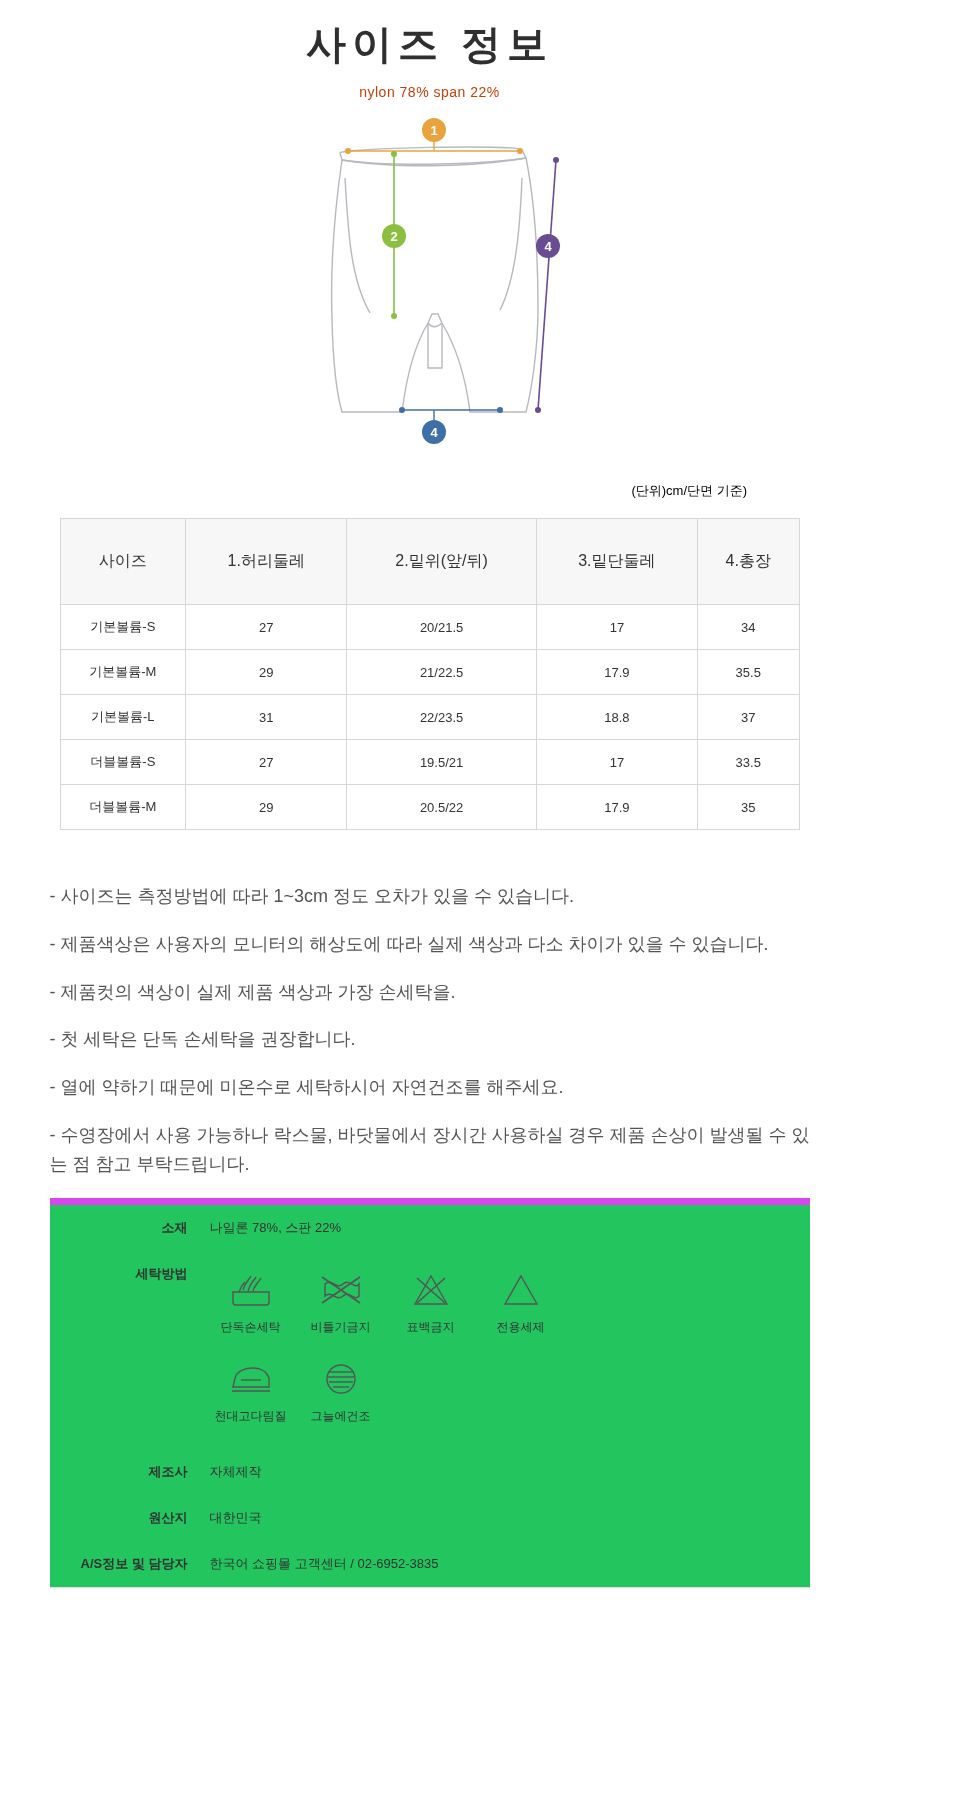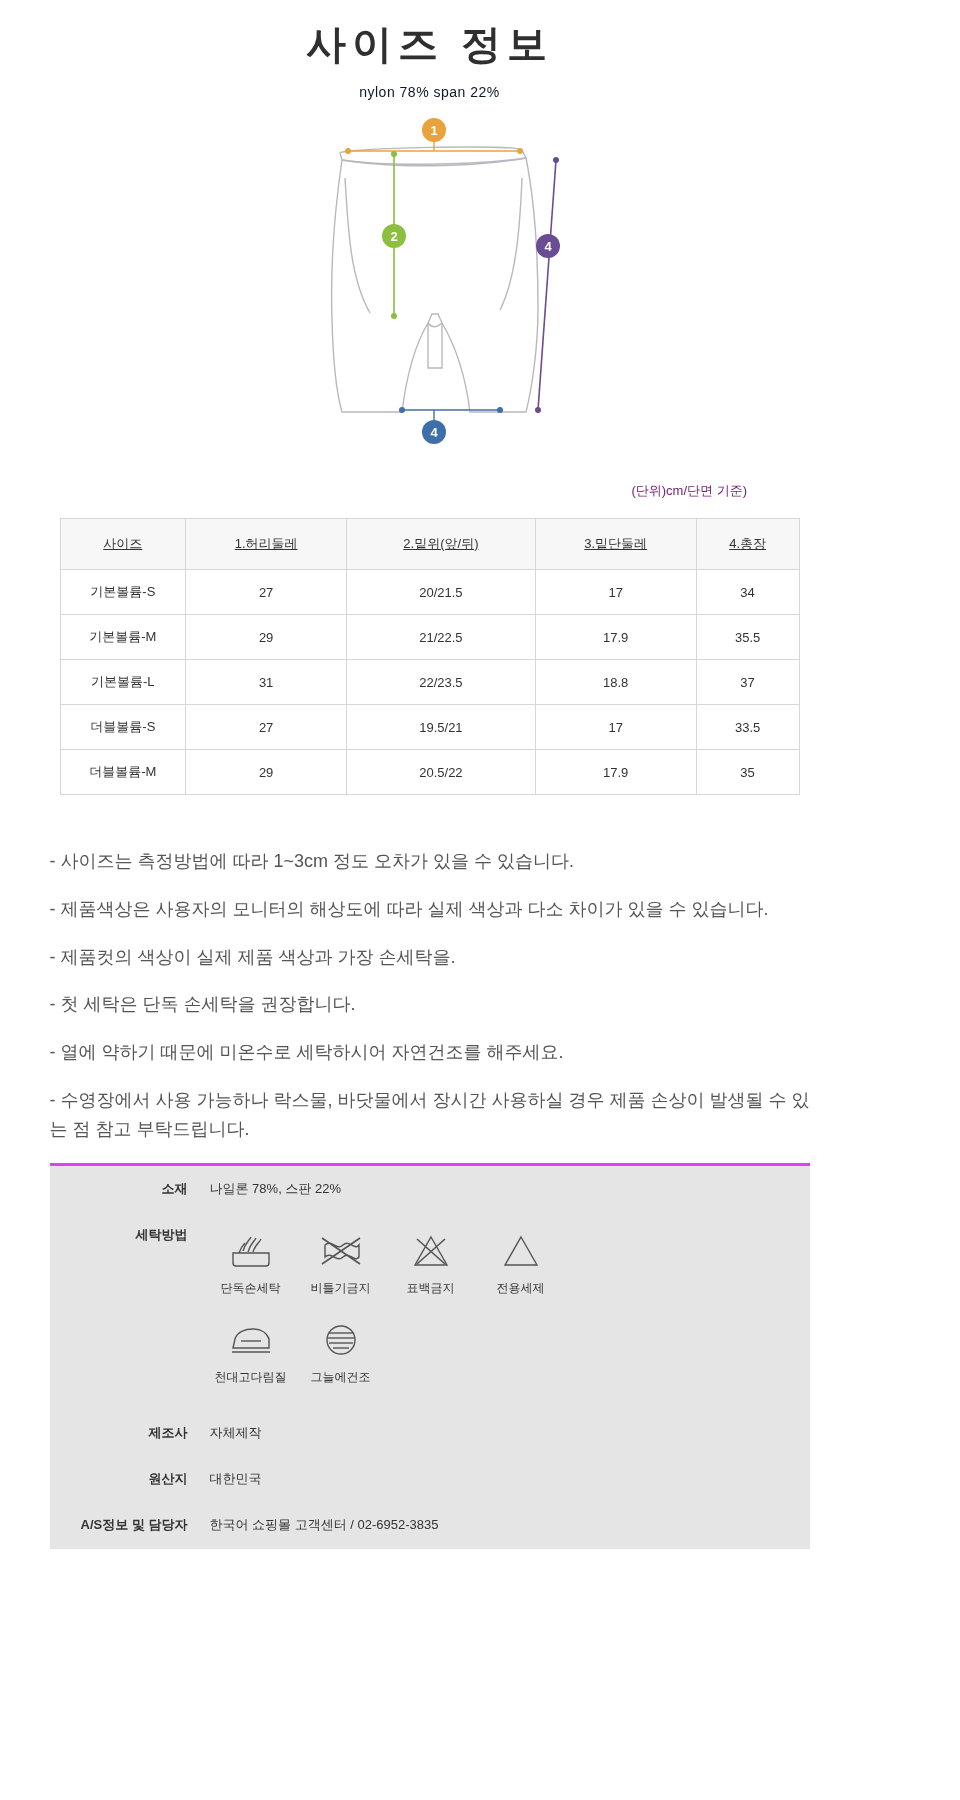--- a/index.html
+++ b/index.html
@@ -26,39 +26,39 @@
   .title {
     font-size: 40px;
     font-weight: bold;
     letter-spacing: 6px;
     color: #2f2f2f;
     margin: 0;
     line-height: 1.3;
   }
   .subtitle {
     font-size: 14px;
-    color: #0f172a;
+    color: #c2410c;
     margin-top: 14px;
     letter-spacing: 0.5px;
   }
 
   
   .diagram-wrap {
     position: relative;
     width: 960px;
     height: 350px;
     margin-top: 18px;
   }
   .diagram-wrap svg { display: block; margin: 0 auto; }
 
   
   .unit-note {
     text-align: right;
     font-size: 13px;
-    color: #701a75;
+    color: #000000;
     padding-right: 112px;
     margin-top: 14px;
   }
 
   
   .table-wrap {
     margin: 18px auto 0 auto;
     width: 740px;
   }
   table.size-table {
@@ -68,43 +68,42 @@
   }
   table.size-table th, table.size-table td {
     border: 1px solid #d7d7d7;
     text-align: center;
     padding: 13px 4px;
     color: #333;
     font-weight: normal;
   }
   table.size-table thead th {
     background: #f7f7f7;
-    font-size: 13px;
-    padding: 16px 4px;
-    text-decoration: underline;
+    font-size: 16px;
+    padding: 32px 4px;
   }
   table.size-table tbody td:first-child { width: 17%; }
 
   
   .notes {
     margin: 52px auto 0 auto;
     width: 760px;
     font-size: 18px;
     color: #555;
     line-height: 1.6;
   }
   .notes p { margin: 0 0 19px 0; }
 
   
   .info-wrap {
     margin: 18px auto 0 auto;
     width: 760px;
-    border-top: 3px solid #d946ef;
+    border-top: 7px solid #d946ef;
     border-bottom: 1px solid #e2e2e2;
-    background: #e5e5e5;
+    background: #22c55e;
   }
   .info-row {
     display: flex;
     align-items: flex-start;
     padding: 14px 0;
   }
   .info-row + .info-row { }
   .info-label {
     width: 160px;
     text-align: right;

